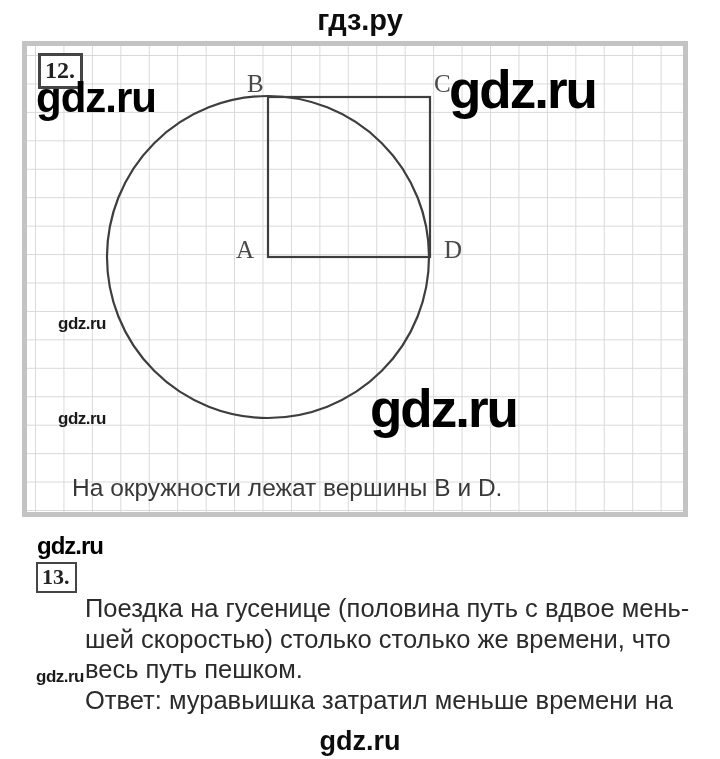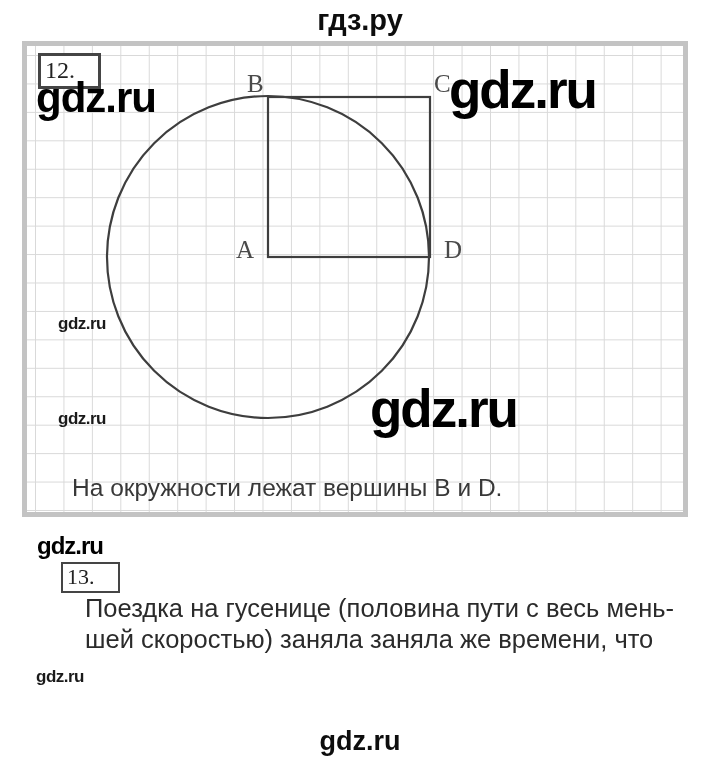--- a/index.html
+++ b/index.html
@@ -23,25 +23,25 @@
     border:5px solid #c3c3c3;background-color:#ffffff;
     background-image:
       linear-gradient(to right,#d9d9d9 1px,transparent 1px),
       linear-gradient(to bottom,#d9d9d9 1px,transparent 1px);
     background-size:28.45px 28.45px;background-position:8px 9px;
   }
 
   
   .num-badge{
     box-sizing:border-box;border:3px solid #454545;background:#ffffff;
-    font-family:"Liberation Serif", serif;font-weight:normal;color:#222222;
-    padding:0 23px 1px 4px;line-height:1.2;
+    font-family:"Liberation Serif", serif;font-weight:bold;color:#222222;
+    padding:0 5px 1px 4px;line-height:1.2;
   }
   .num-badge.n12{left:11px;top:7px;font-size:24px;}
-  .num-badge.n13{left:36px;top:562px;font-size:22px;border-width:2.5px;margin-left:25px;}
+  .num-badge.n13{left:36px;top:562px;font-size:22px;border-width:2.5px;}
 
   
   .wm{color:#000000;font-weight:bold;line-height:1;letter-spacing:-1px;white-space:nowrap;}
   .wm.big1{left:9px;top:31px;font-size:42px;}
   .wm.big2{left:422px;top:17px;font-size:53px;letter-spacing:-2px;}
   .wm.big3{left:343px;top:336px;font-size:53px;letter-spacing:-2px;}
   .wm.small{font-size:17px;font-weight:bold;letter-spacing:-0.5px;color:#1a1a1a;}
   .wm.sm1{left:31px;top:269px;}
   .wm.sm2{left:31px;top:364px;}
   .wm.sm3{left:36px;top:668px;}
@@ -97,19 +97,21 @@
   <span class="abs vertex vD">D</span>
 
   <div class="abs serif-text caption-line l1">На окружности лежат вершины В и D.</div>
 </div>
 
 <div class="abs wm above13">gdz.ru</div>
 
 <div class="abs num-badge n13">13.</div>
 
 <div class="abs serif-text p13-text">
-  <div>Поездка на гусенице (половина пути с весь мень-</div>
-  <div>шей скоростью) заняла заняла же времени, что</div>
+  <div>Поездка на гусенице (половина путь с вдвое мень-</div>
+  <div>шей скоростью) столько столько же времени, что</div>
+  <div>весь путь пешком.</div>
+  <div>Ответ: муравьишка затратил меньше времени на</div>
 </div>
 
 <div class="abs wm small sm3">gdz.ru</div>
 
 <div class="abs site-title bottom">gdz.ru</div>
 
 </body></html>

